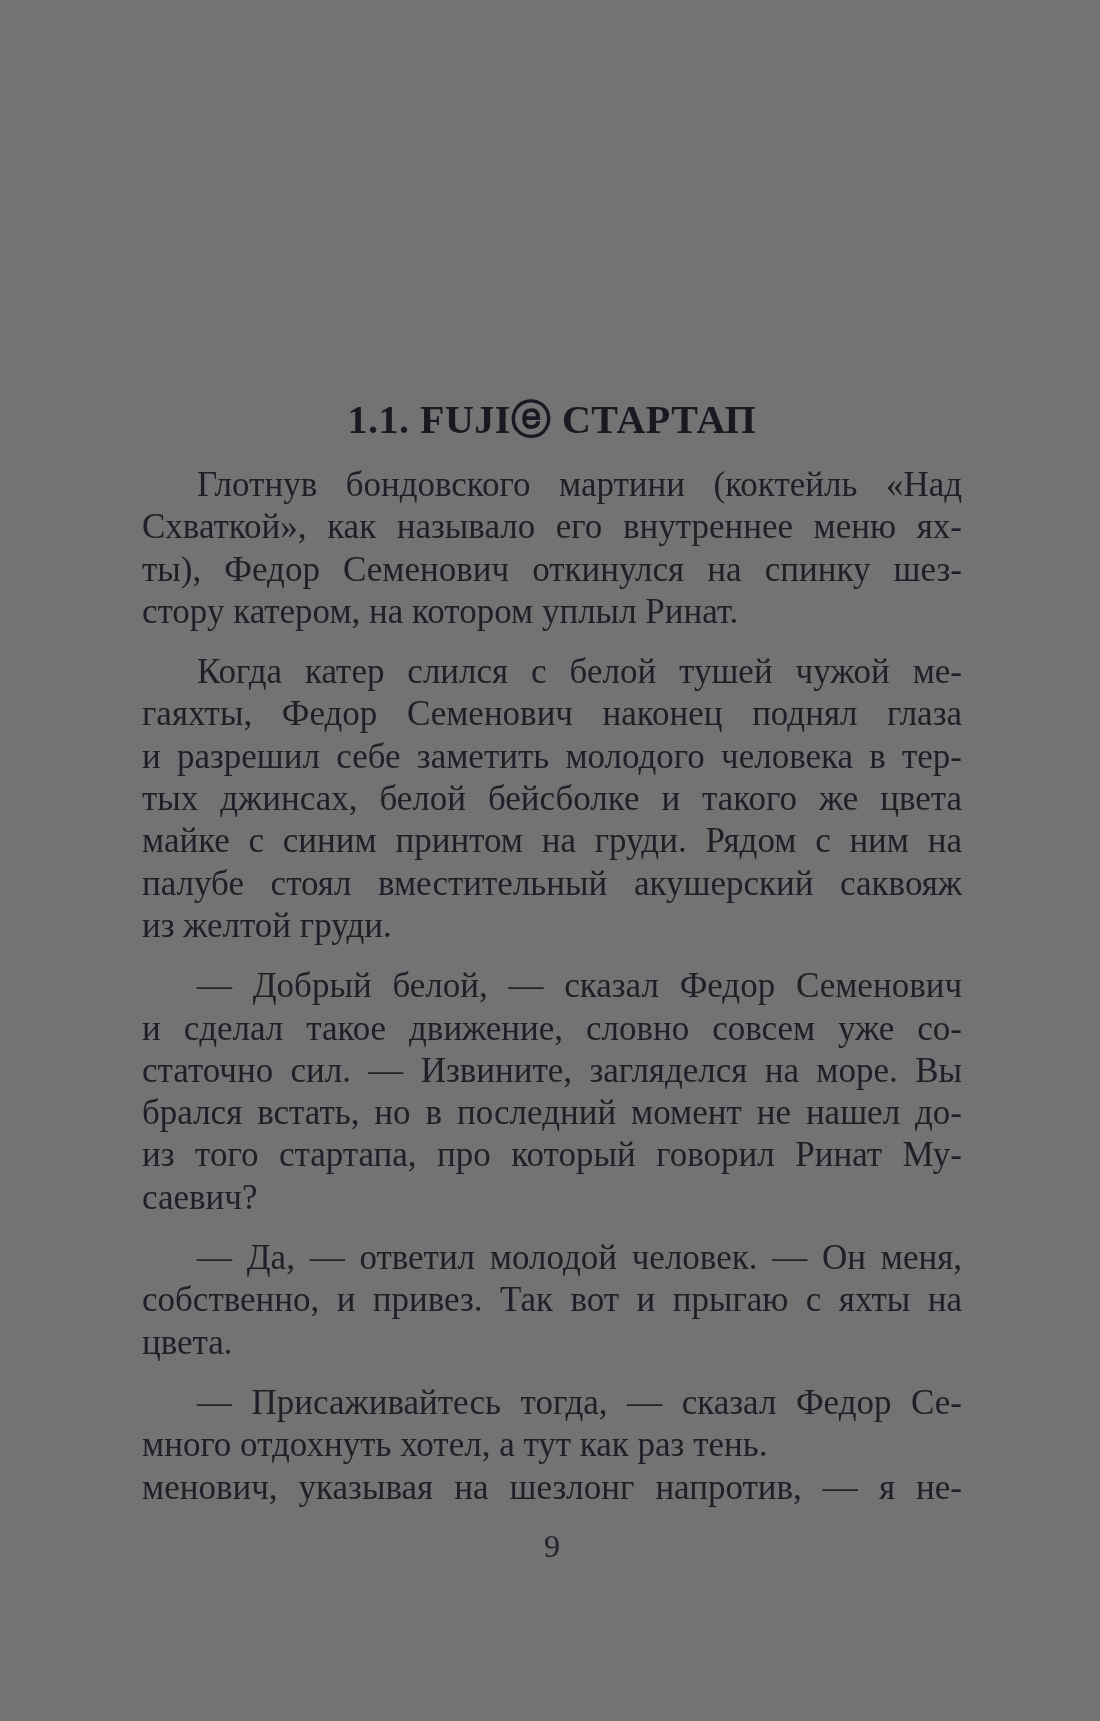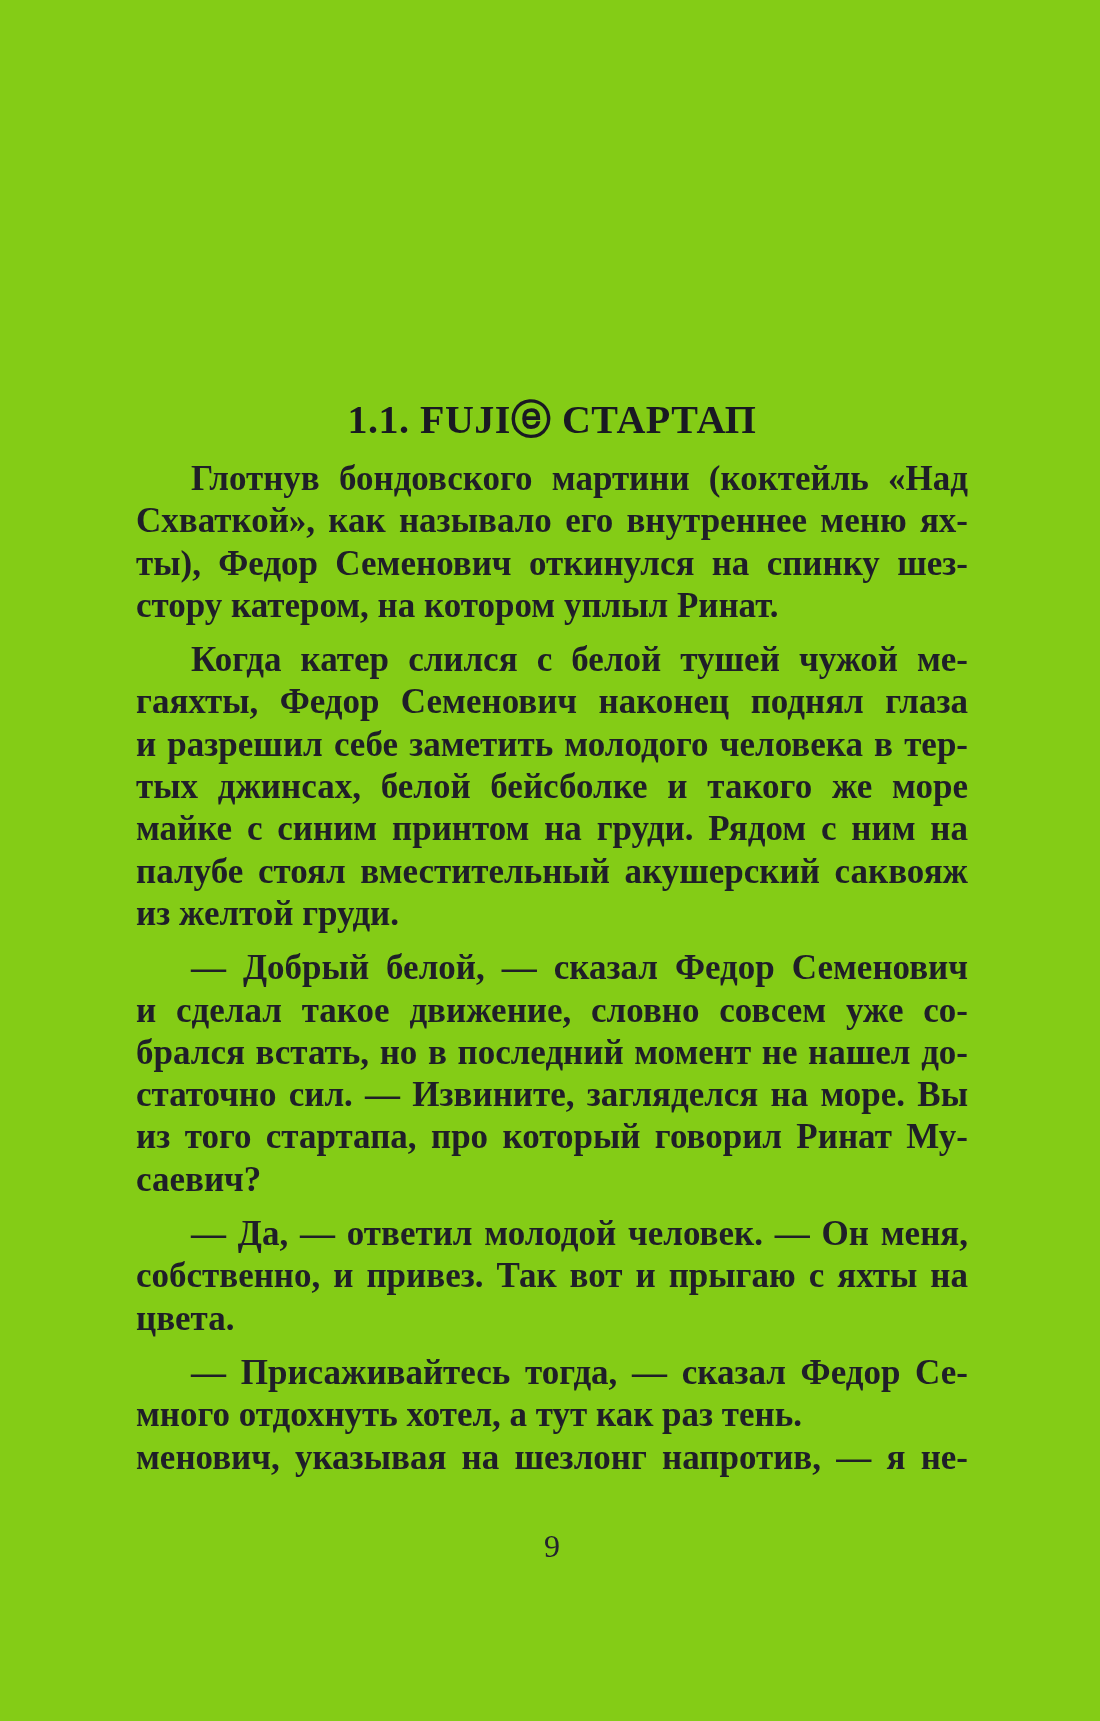--- a/index.html
+++ b/index.html
@@ -9,21 +9,21 @@
   body {
     width: 1100px;
     height: 1721px;
     background: #fdfdfd;
     overflow: hidden;
   }
   .page {
     position: relative;
     width: 1100px;
     height: 1721px;
-    background: #84cc16;
+    background: #737373;
     color: #1f1f28;
     font-family: "Liberation Serif", "DejaVu Serif", serif;
   }
   .chapter-heading {
     position: absolute;
     top: 398px;
     left: 124px;
     width: 856px;
     text-align: center;
     font-weight: bold;
@@ -35,23 +35,22 @@
   .page-body {
     position: absolute;
     top: 446px;
     left: 124px;
     width: 856px;
     font-size: 35px;
     line-height: 42.3px;
     color: #1f1f28;
   }
   .paragraph {
-    margin: 12px;
+    margin: 18px;
     padding: 0;
-    font-weight: bold;
   }
   .line {
     text-align: justify;
     text-align-last: justify;
     height: 42.3px;
     overflow: visible;
   }
   .line.first {
     text-indent: 55px;
   }
@@ -79,30 +78,30 @@
       <div class="paragraph">
         <div class="line first">Глотнув бондовского мартини (коктейль «Над</div>
         <div class="line">Схваткой», как называло его внутреннее меню ях-</div>
         <div class="line">ты), Федор Семенович откинулся на спинку шез-</div>
         <div class="line last">стору катером, на котором уплыл Ринат.</div>
       </div>
       <div class="paragraph">
         <div class="line first">Когда катер слился с белой тушей чужой ме-</div>
         <div class="line">гаяхты, Федор Семенович наконец поднял глаза</div>
         <div class="line">и разрешил себе заметить молодого человека в тер-</div>
-        <div class="line">тых джинсах, белой бейсболке и такого же море</div>
+        <div class="line">тых джинсах, белой бейсболке и такого же цвета</div>
         <div class="line">майке с синим принтом на груди. Рядом с ним на</div>
         <div class="line">палубе стоял вместительный акушерский саквояж</div>
         <div class="line last">из желтой груди.</div>
       </div>
       <div class="paragraph">
         <div class="line first">— Добрый белой, — сказал Федор Семенович</div>
         <div class="line">и сделал такое движение, словно совсем уже со-</div>
+        <div class="line">статочно сил. — Извините, загляделся на море. Вы</div>
         <div class="line">брался встать, но в последний момент не нашел до-</div>
-        <div class="line">статочно сил. — Извините, загляделся на море. Вы</div>
         <div class="line">из того стартапа, про который говорил Ринат Му-</div>
         <div class="line last">саевич?</div>
       </div>
       <div class="paragraph">
         <div class="line first">— Да, — ответил молодой человек. — Он меня,</div>
         <div class="line">собственно, и привез. Так вот и прыгаю с яхты на</div>
         <div class="line last">цвета.</div>
       </div>
       <div class="paragraph">
         <div class="line first">— Присаживайтесь тогда, — сказал Федор Се-</div>

